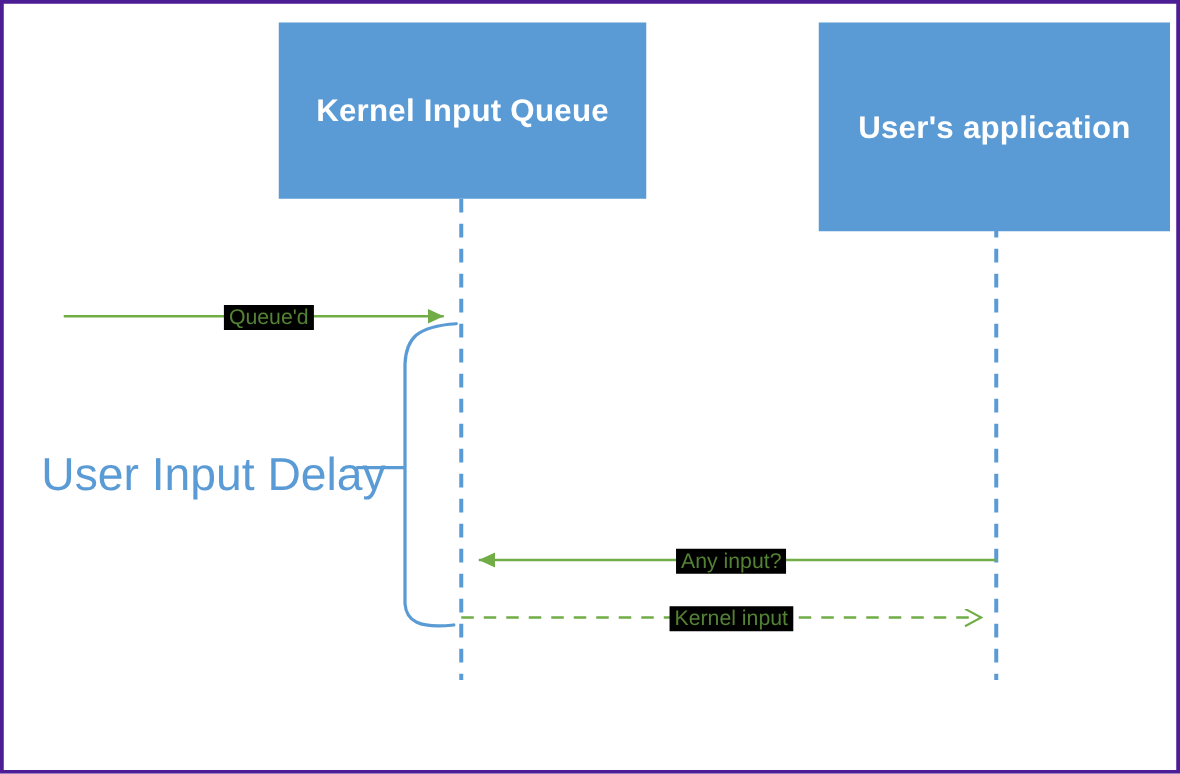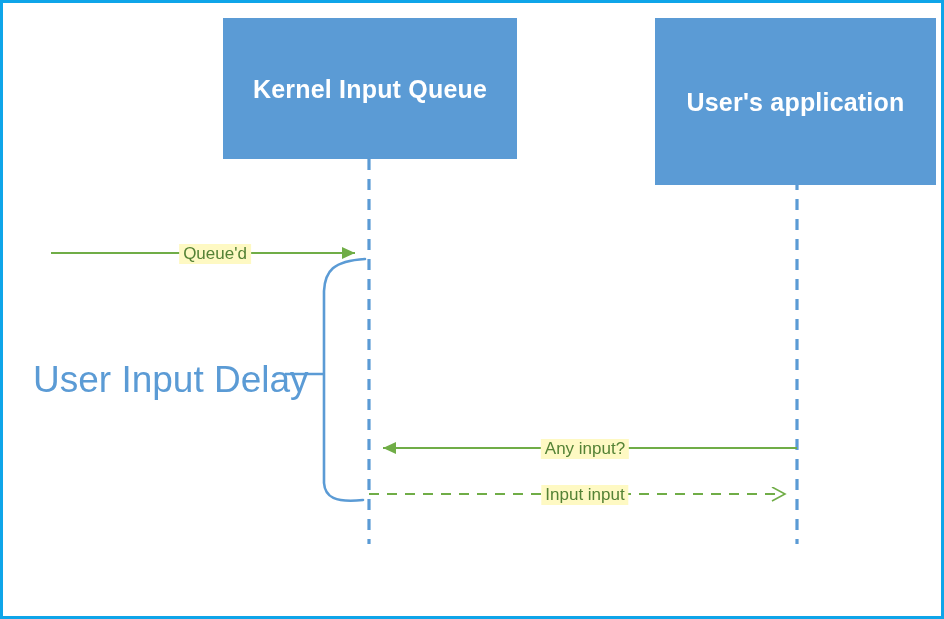--- a/index.html
+++ b/index.html
@@ -8,21 +8,21 @@
     background: #ffffff;
   }
   body {
     font-family: "Liberation Sans", sans-serif;
   }
   #canvas {
     position: relative;
     width: 944px;
     height: 619px;
     background: #ffffff;
-    border: 3px solid #0ea5e9;
+    border: 3px solid #4c1d95;
     box-sizing: border-box;
     overflow: hidden;
   }
   #diagram-svg {
     position: absolute;
     left: 0;
     top: 0;
     width: 944px;
     height: 619px;
   }
@@ -50,21 +50,21 @@
   #box-userapp {
     left: 652px;
     top: 15px;
     width: 281px;
     height: 167px;
   }
   .msg-label {
     position: absolute;
     color: #548235;
     font-size: 17px;
-    background: #fef9c3;
+    background: #000000;
     padding: 0 4px;
     white-space: nowrap;
     transform: translate(-50%, -50%);
   }
   #label-queued {
     left: 212px;
     top: 251px;
   }
   #label-anyinput {
     left: 582px;
@@ -124,17 +124,17 @@
   </div>
 
   <div class="lifeline-box" id="box-userapp">
     <span>User's application</span>
   </div>
 
   <div class="msg-label" id="label-queued">Queue'd</div>
 
   <div class="msg-label" id="label-anyinput">Any input?</div>
 
-  <div class="msg-label" id="label-returninput">Input input</div>
+  <div class="msg-label" id="label-returninput">Kernel input</div>
 
   <div id="label-delay">User Input Delay</div>
 
 </div>
 
 </body></html>

